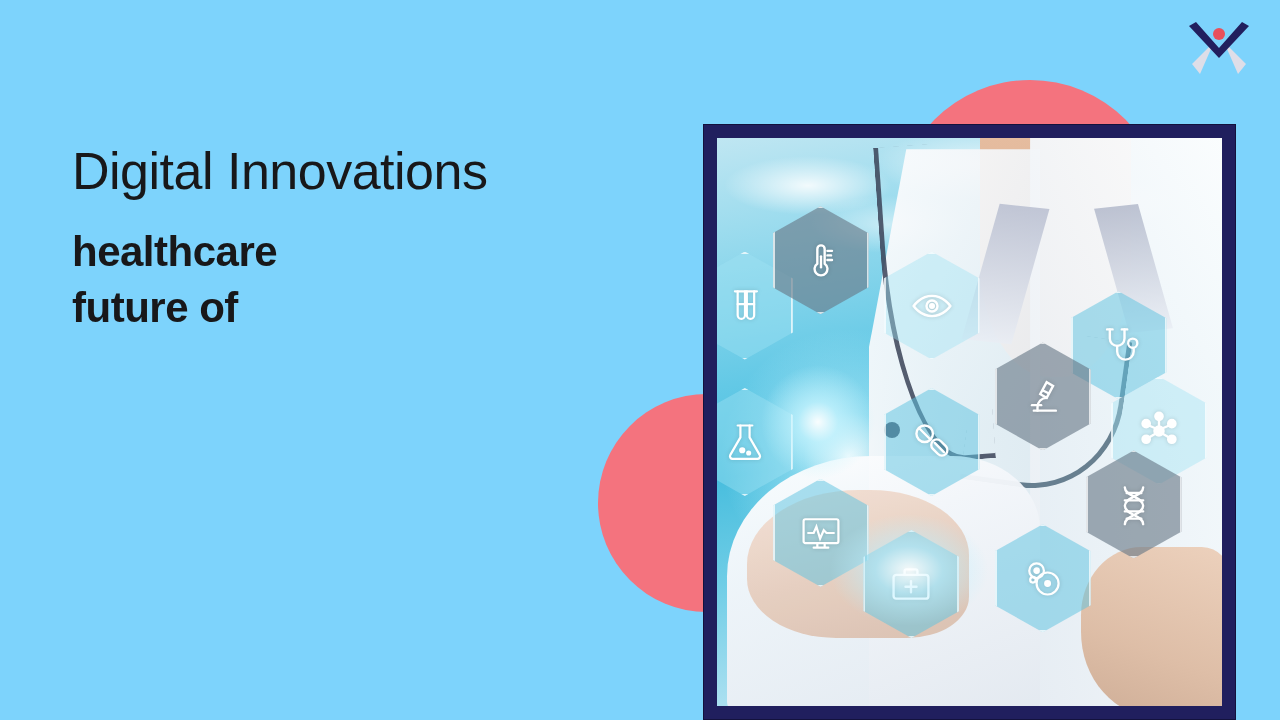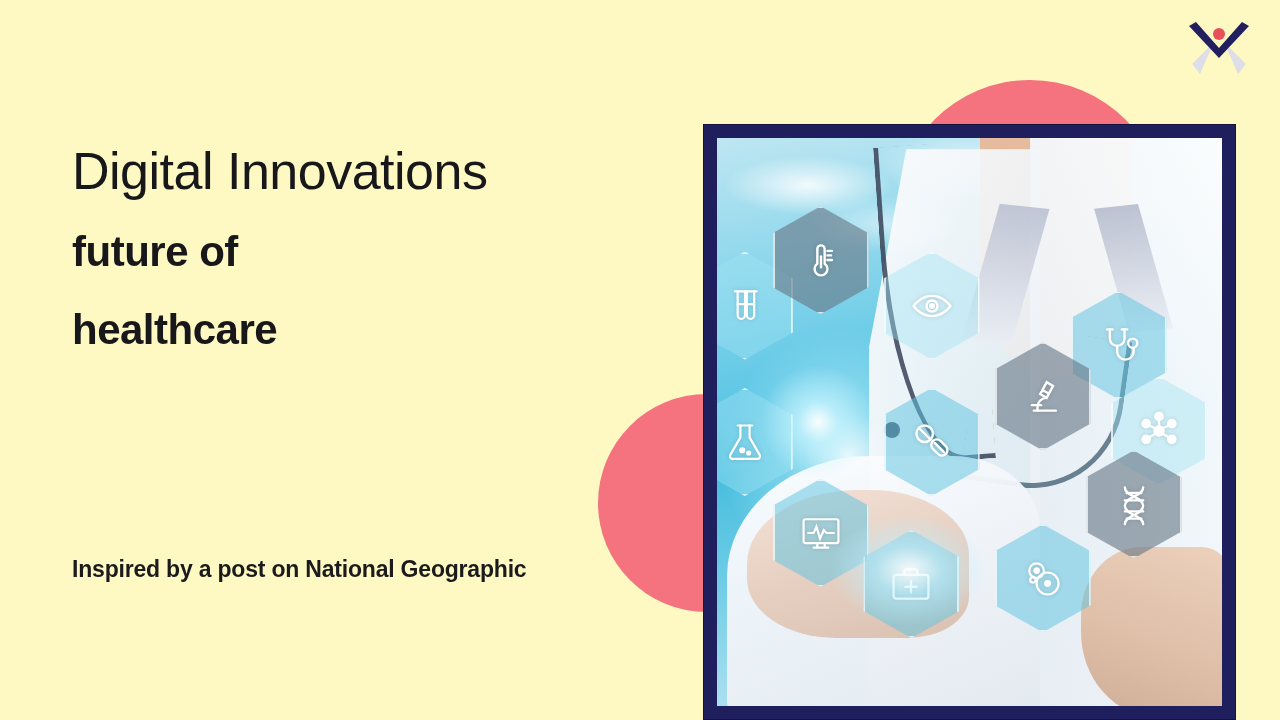--- a/index.html
+++ b/index.html
@@ -6,21 +6,21 @@
   * { margin:0; padding:0; box-sizing:border-box; }
   html,body{ background:#ffffff; }
   body{
     width:1280px; height:720px;
     font-family:"Liberation Sans", sans-serif;
     overflow:hidden; position:relative;
   }
   #slide{
     position:absolute; inset:0;
     width:1280px; height:720px;
-    background:#fef9c3;
+    background:#7dd3fc;
     overflow:hidden;
   }
 
   
   .blob{
     position:absolute;
     border-radius:50%;
     background:#F4737E;
     z-index:1;
   }
@@ -253,25 +253,24 @@
 </head>
 <body>
 
 <div id="slide">
 
   <div class="blob" id="blob-top"></div>
   <div class="blob" id="blob-bottom"></div>
 
   <div id="text-column">
     <div class="head-line" id="headline-1">Digital Innovations</div>
+    <div class="head-line" id="headline-4">healthcare</div>
     <div class="head-line" id="headline-3">future of</div>
-    <div class="head-line" id="headline-4">healthcare</div>
   </div>
 
-  <div id="attribution">Inspired by a post on National Geographic</div>
 
   <div id="photo-frame">
     <div id="photo-inner">
 
       <div id="photo-sky"></div>
       <div id="photo-clouds"></div>
 
       <div id="doc-neck"></div>
       <div id="doc-coat-left"></div>
       <div id="doc-coat-right"></div>

